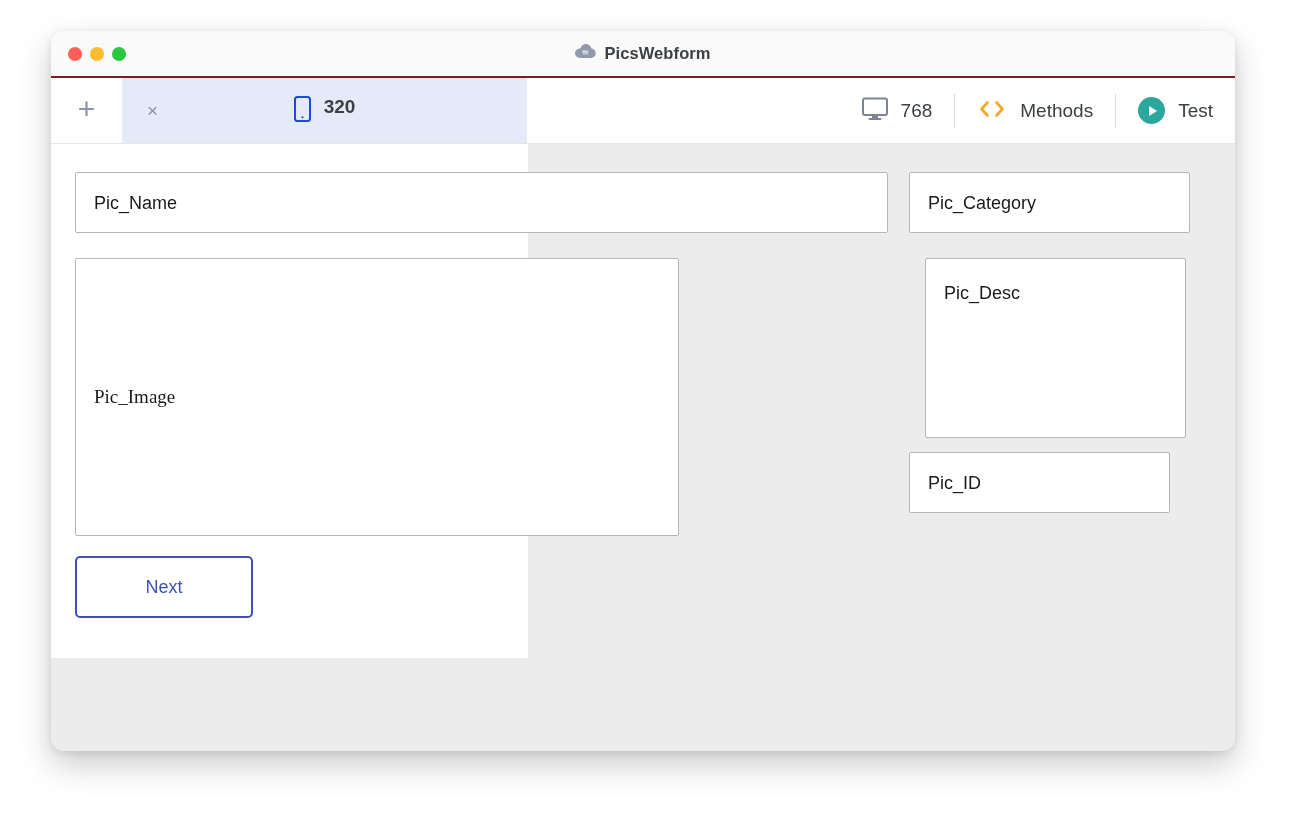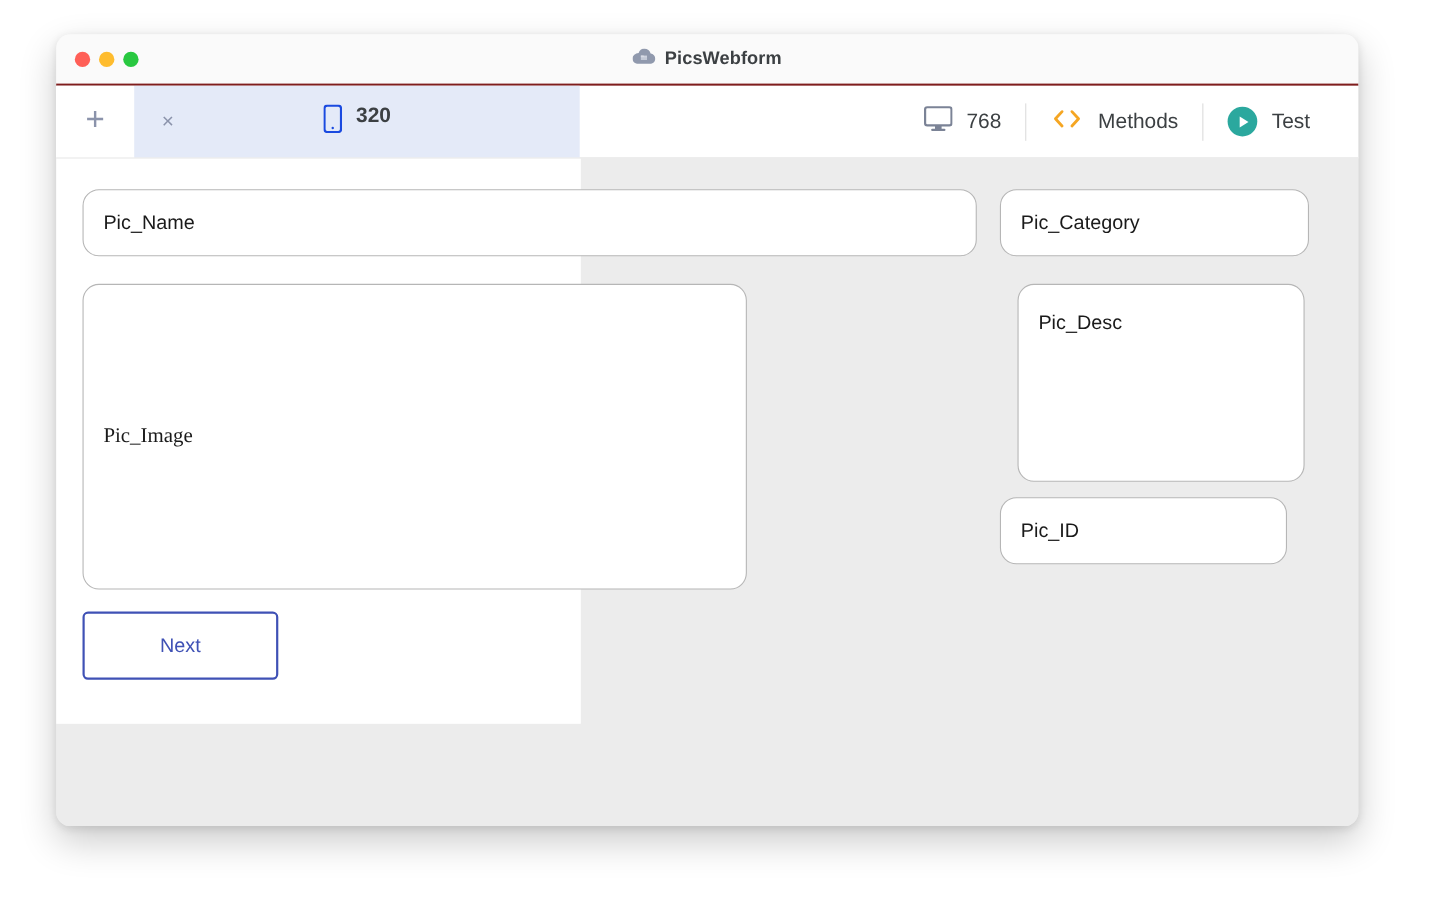--- a/index.html
+++ b/index.html
@@ -135,21 +135,20 @@
   .tab-size {
     font-size: 19px;
     font-weight: bold;
     color: #3c4043;
   }
 
   .tb-right {
     margin-left: auto;
     display: flex;
     align-items: center;
-    padding-right: 22px;
   }
   .tb-item {
     display: flex;
     align-items: center;
     gap: 13px;
     padding: 0 22px;
     height: 38px;
     cursor: pointer;
   }
   .tb-sep {
@@ -195,21 +194,21 @@
     width: 477px;
     height: 514px;
     background: #ffffff;
   }
 
   
   .field {
     position: absolute;
     background: #ffffff;
     border: 1px solid #b6b6b6;
-    border-radius: 15px;
+    border-radius: 2px;
     box-sizing: border-box;
   }
   .field-label {
     position: absolute;
     left: 18px;
     font-size: 18px;
     color: #1a1a1a;
     white-space: nowrap;
   }
   .field-label.mid {

